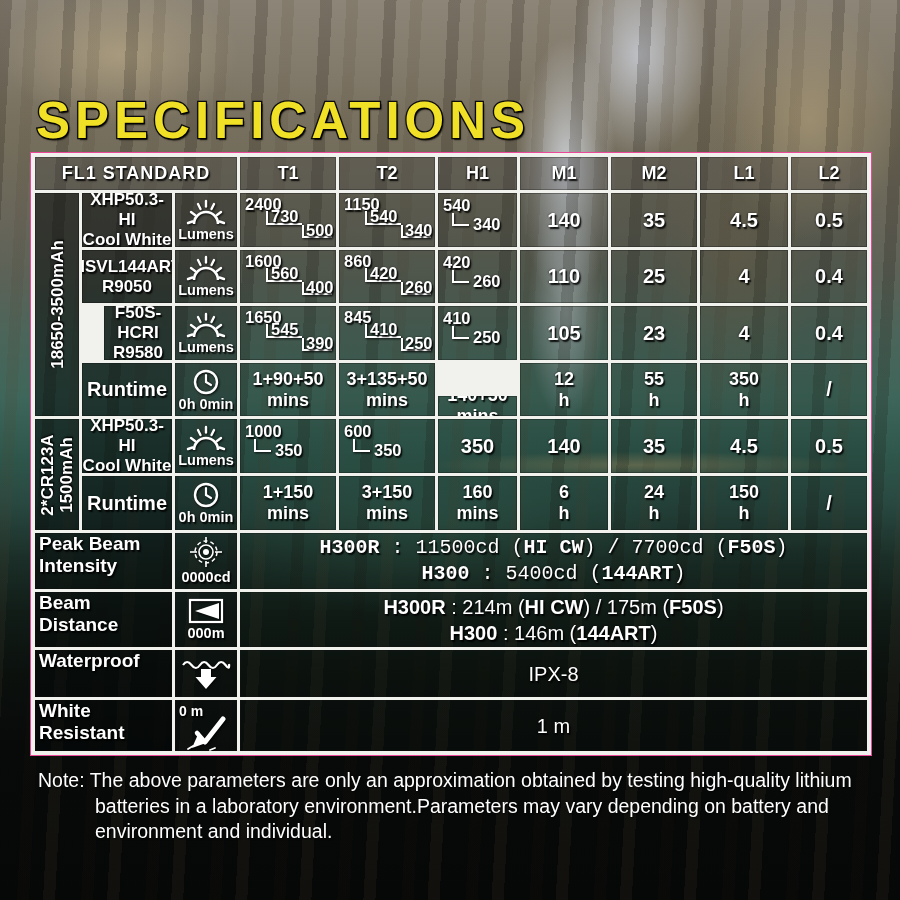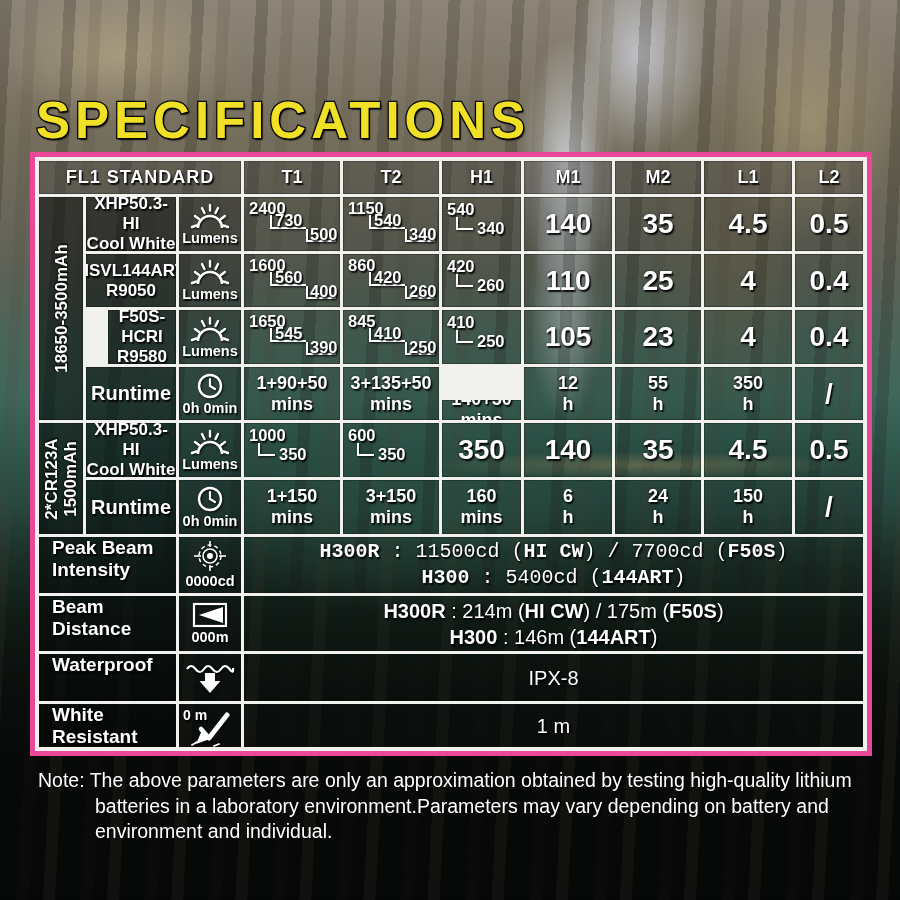--- a/index.html
+++ b/index.html
@@ -32,21 +32,21 @@
     text-shadow:2.5px 2.5px 0 rgba(0,0,0,0.45);
     white-space:nowrap;
   }
   .spec-table{
     position:absolute;left:30px;top:152px;width:842px;height:604px;
     display:grid;
     grid-template-columns:44px 90px 62px 96px 96px 79px 88px 86px 88px 1fr;
     grid-template-rows:33px 54px 53px 54px 53px 54px 54px 56px 55px 47px 1fr;
     gap:3px;padding:4px;
     background:#f1f1ee;
-    border:5px solid #ec4899;
+    border:1px solid #ec4899;
   }
   .cell{
     position:relative;
     background:var(--photo);
     background-attachment:fixed;
     box-shadow:inset 0 0 0 500px var(--tint, rgba(15,20,20,0.14)), inset 0 0 0 1px rgba(20,20,20,0.35);
     display:flex;align-items:center;justify-content:center;
     color:#fff;overflow:hidden;
   }
   .cell.hdr{--tint:rgba(62,62,66,0.30);font-weight:bold;font-size:18px;}
@@ -55,29 +55,29 @@
   .cell.lite{--tint:rgba(15,22,20,0.16);}
   .tx{text-shadow:1.5px 1.5px 1.5px rgba(0,0,0,0.9), -0.5px -0.5px 2px rgba(0,0,0,0.55);}
   .fl1{font-size:20px;letter-spacing:1px;}
   .ledname{flex-direction:column;font-weight:bold;font-size:17px;line-height:20px;text-align:center;}
   .rtlabel{font-weight:bold;font-size:20px;}
   .iconcell{flex-direction:column;gap:1px;}
   .iconcell svg{filter:drop-shadow(1.2px 1.2px 0.8px rgba(0,0,0,0.85));}
   .iconlbl{font-weight:bold;font-size:14.5px;line-height:15px;}
   .vwrap{position:absolute;inset:0;display:flex;align-items:center;justify-content:center;}
   .vtext{transform:rotate(-90deg);font-weight:bold;font-size:17px;line-height:19px;text-align:center;white-space:nowrap;}
-  .plain{font-weight:bold;font-size:28px;}
+  .plain{font-weight:bold;font-size:20px;}
   .stack{flex-direction:column;font-weight:bold;font-size:18px;line-height:21px;text-align:center;}
   .stepcell{display:block;}
   .stepcell span{position:absolute;font-weight:bold;font-size:16.5px;white-space:nowrap;}
   .sL{position:absolute;border-left:2.5px solid #fff;border-bottom:2.5px solid #fff;
       filter:drop-shadow(1px 1px 0.8px rgba(0,0,0,0.85));}
   .mvalue{flex-direction:column;font-size:20px;line-height:26px;text-align:center;font-weight:normal;}
   .mvalue b{font-weight:bold;}
-  .mlabel{justify-content:flex-start;padding-left:13px;flex-direction:column;align-items:flex-start;
+  .mlabel{justify-content:flex-start;padding-left:4px;flex-direction:column;align-items:flex-start;
           font-weight:bold;font-size:19px;line-height:22px;}
   .impact0m{position:absolute;left:4px;top:3px;font-weight:bold;font-size:14px;}
   .note{
     position:absolute;left:38px;top:768px;width:824px;
     color:#fff;font-size:19.5px;line-height:25.5px;
     text-shadow:1px 1px 2px rgba(0,0,0,0.9);
   }
   .note .cont{padding-left:57px;}
 </style>
 </head>

